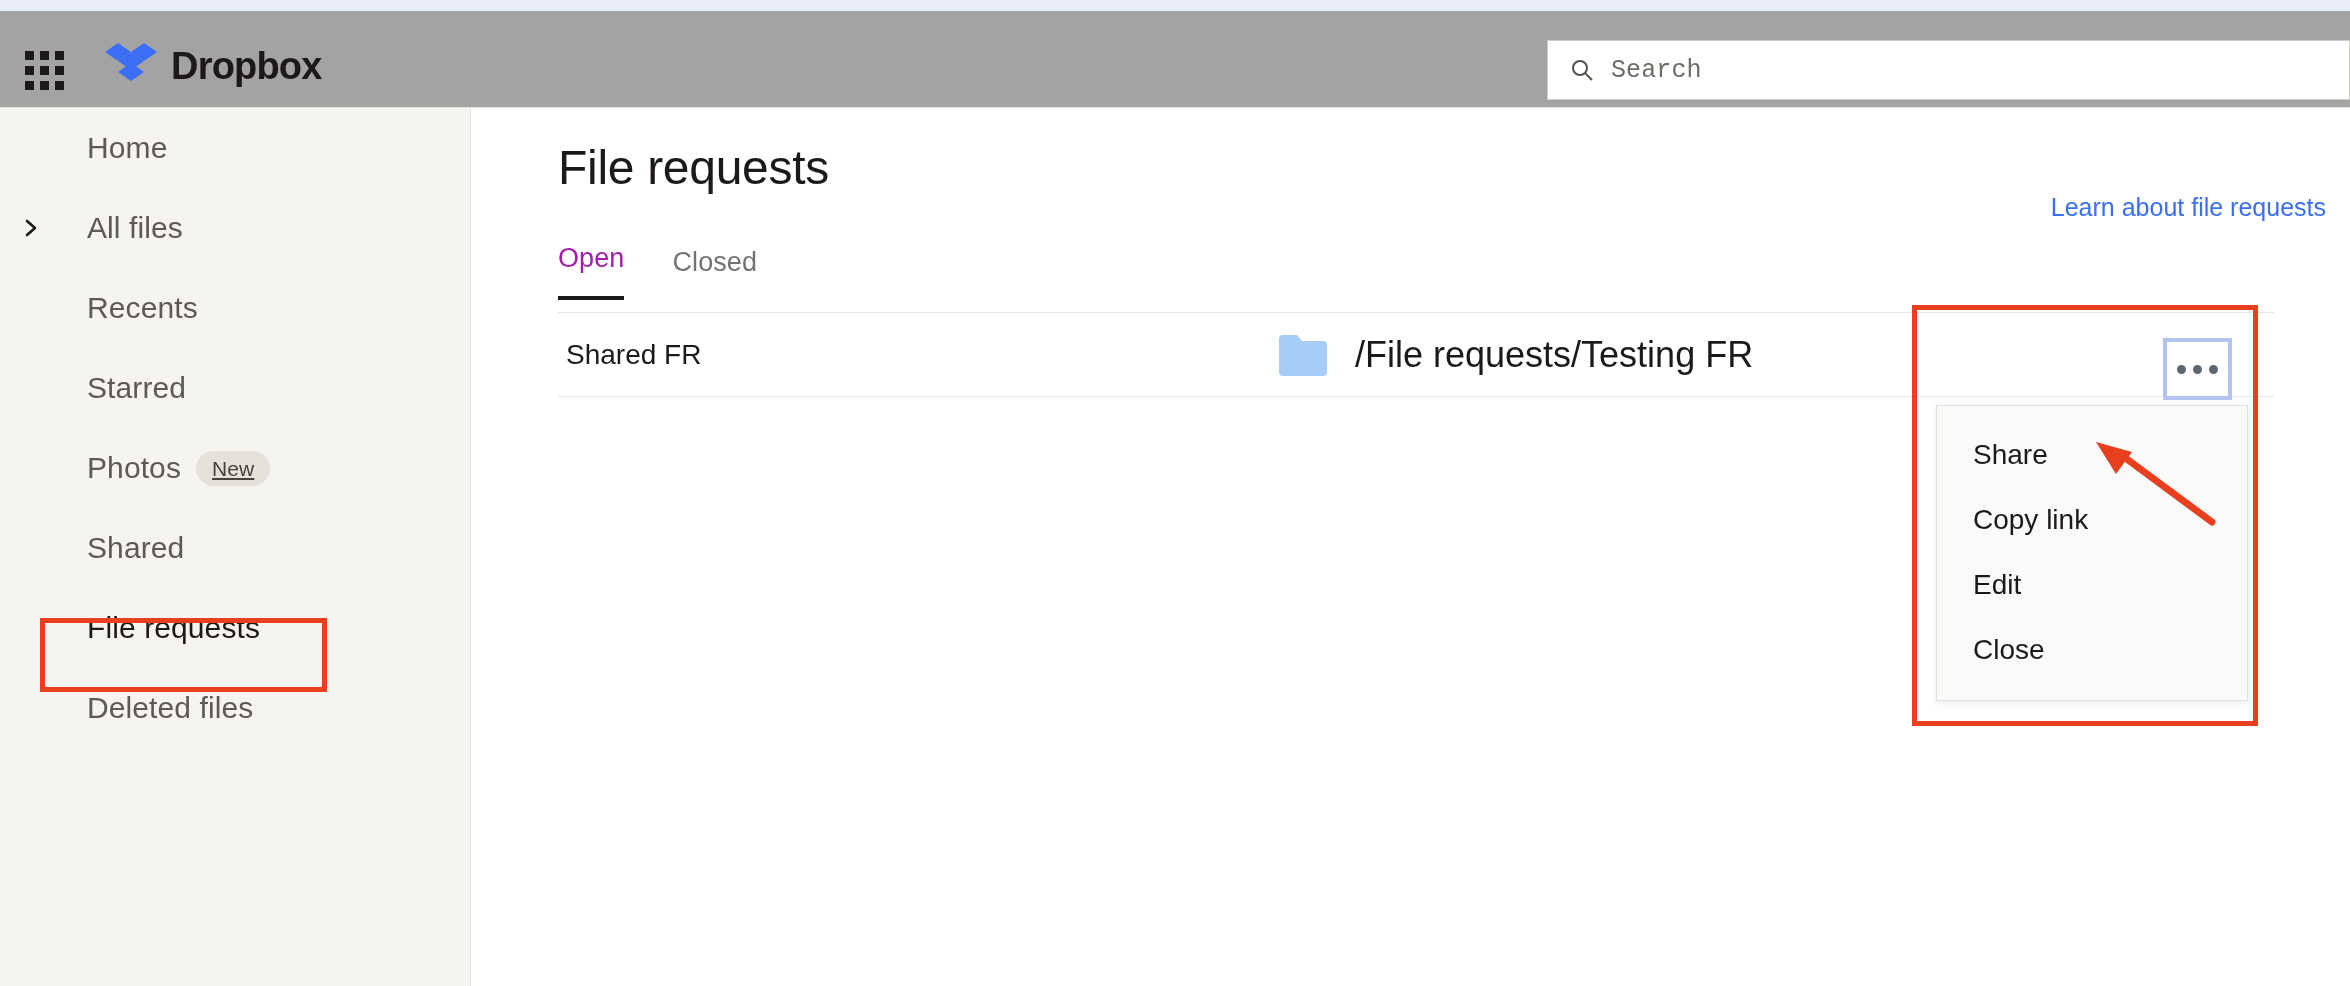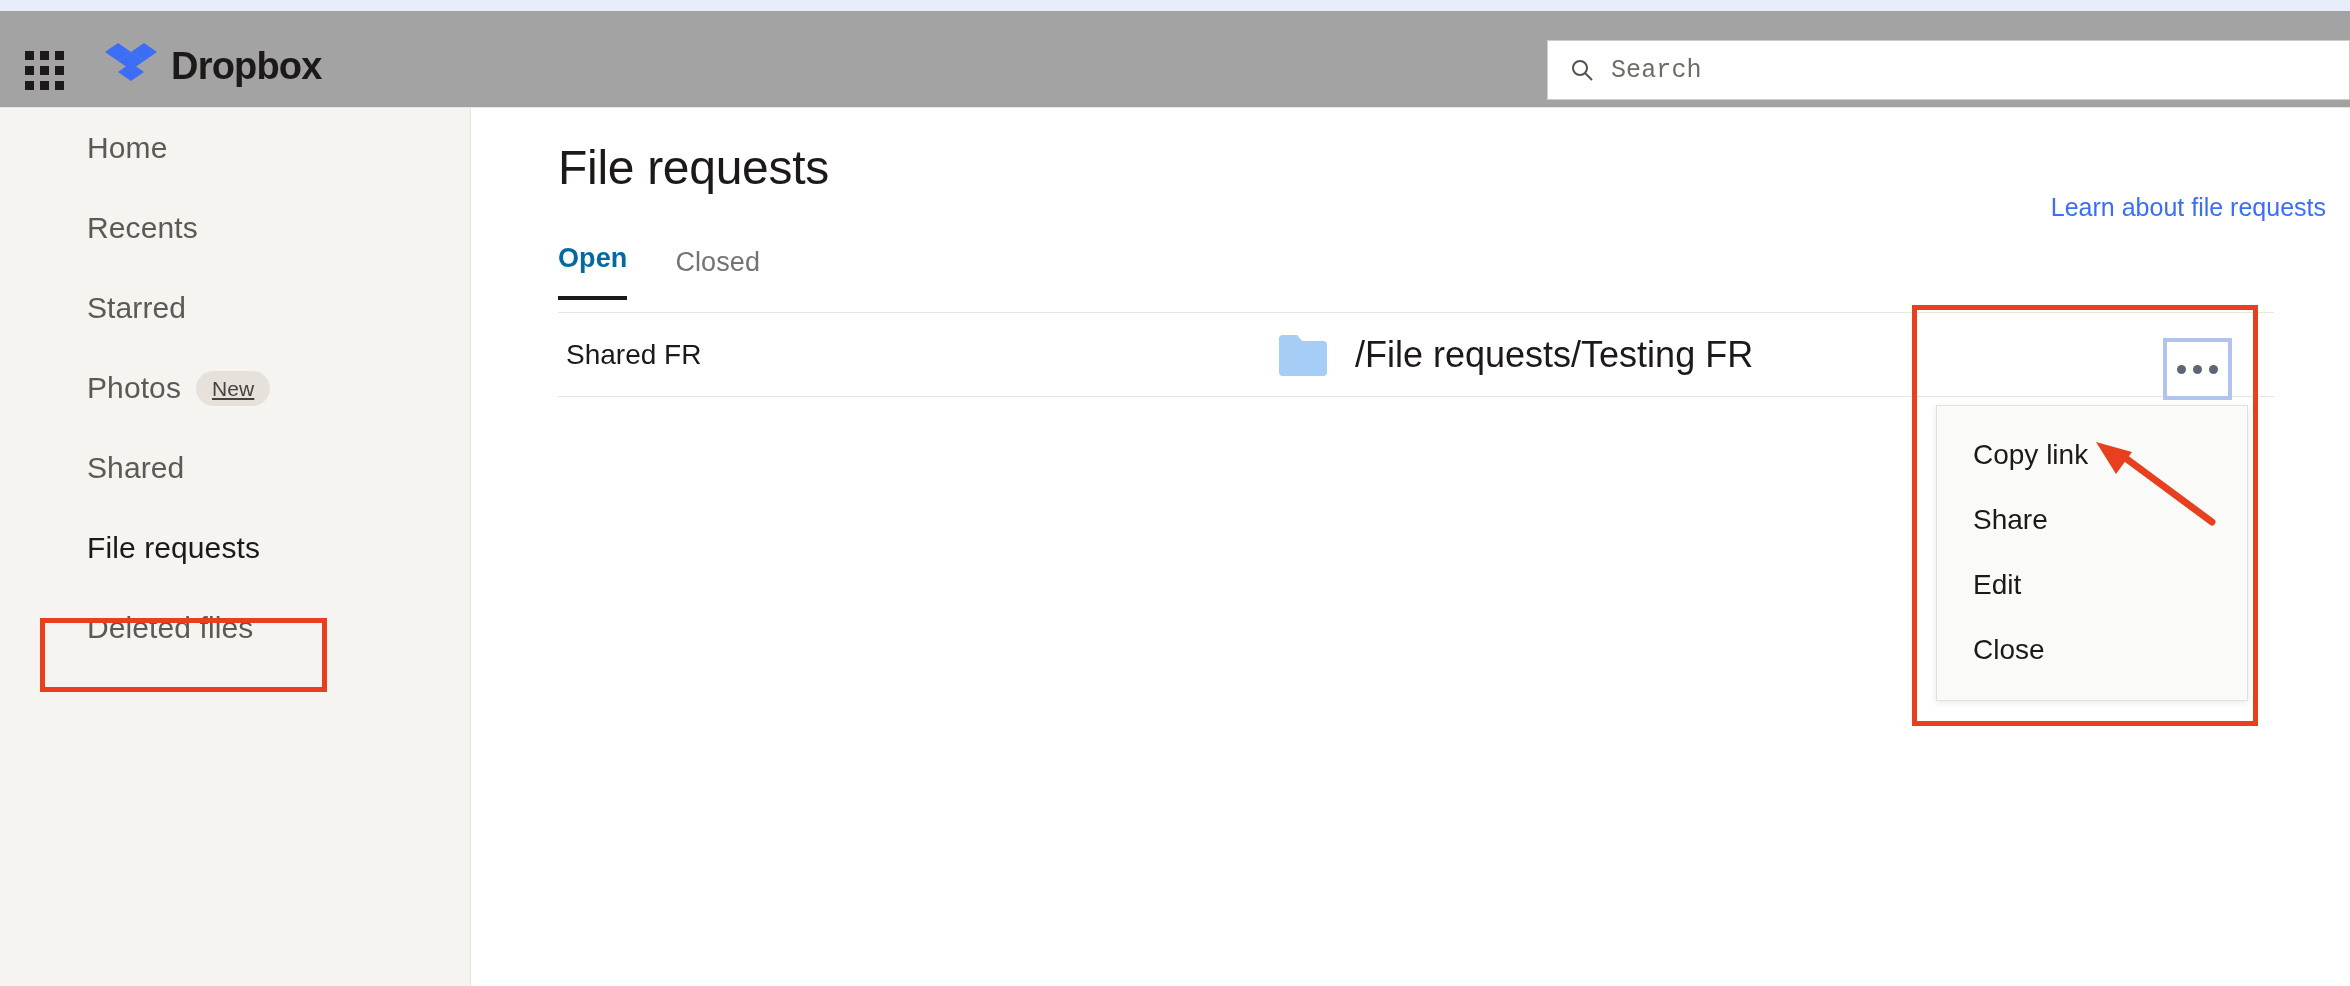--- a/index.html
+++ b/index.html
@@ -107,21 +107,21 @@
     font-size: 25px; color: #3b6ef5; cursor: pointer;
   }
   .tabs {
     position: absolute; left: 87px; top: 135px;
     display: flex; align-items: flex-end; gap: 48px;
   }
   .tab {
     font-size: 27px; color: #737373; padding-bottom: 22px;
     cursor: pointer; letter-spacing: 0.1px;
   }
-  .tab.active { color: #0369a1; font-weight: bold; border-bottom: 4px solid #1e1919; }
+  .tab.active { color: #a21caf; font-weight: normal; border-bottom: 4px solid #1e1919; }
   .tabs-rule {
     position: absolute; left: 87px; top: 204px; width: 1716px; height: 1px;
     background: #e8e6e1;
   }
 
   
   .row {
     position: absolute; left: 87px; top: 205px;
     width: 1716px; height: 84px;
     border-bottom: 1px solid #e8e6e1;
@@ -220,20 +220,26 @@
       <div class="search-ph">Search</div>
     </div>
   </div>
 
   <div class="sidebar">
 
     <div class="nav-item">
       <span>Home</span>
     </div>
 
+    <div class="nav-item">
+      <svg class="chevron" viewBox="0 0 22 22">
+        <polyline points="7,4 15,11 7,18" fill="none" stroke="#1e1919" stroke-width="2.6" stroke-linecap="round" stroke-linejoin="round"></polyline>
+      </svg>
+      <span>All files</span>
+    </div>
 
     <div class="nav-item">
       <span>Recents</span>
     </div>
 
     <div class="nav-item">
       <span>Starred</span>
     </div>
 
     <div class="nav-item">
@@ -283,22 +289,22 @@
     </div>
   </div>
 
   <div class="more-btn">
     <i></i>
     <i></i>
     <i></i>
   </div>
 
   <div class="dropdown">
+    <div class="menu-item">Share</div>
     <div class="menu-item">Copy link</div>
-    <div class="menu-item">Share</div>
     <div class="menu-item">Edit</div>
     <div class="menu-item">Close</div>
   </div>
 
   <div class="annot-box annot-sidebar"></div>
   <div class="annot-box annot-menu"></div>
 
   <svg class="annot-arrow" viewBox="0 0 130 90">
     <line x1="122" y1="82" x2="30" y2="14" stroke="#e8401f" stroke-width="7" stroke-linecap="round"></line>
     <polygon points="6,2 42,12 26,34" fill="#e8401f"></polygon>

